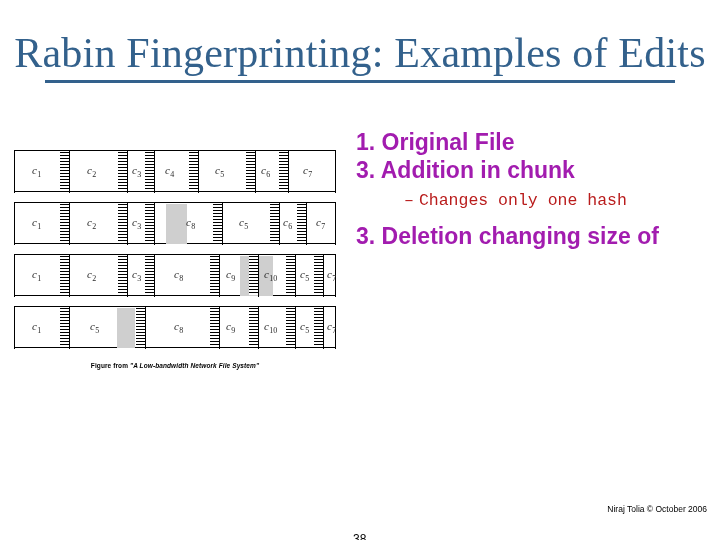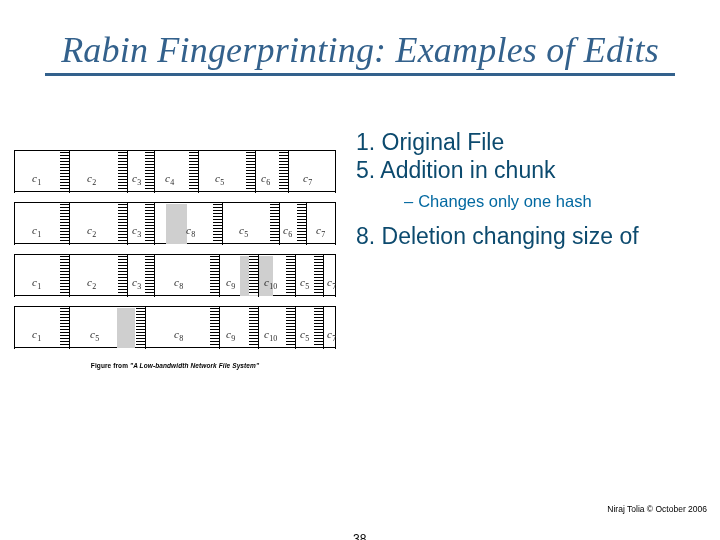--- a/index.html
+++ b/index.html
@@ -18,26 +18,25 @@
   
   #slide-title-block {
     position: absolute;
     left: 0;
     top: 30px;
     width: 720px;
     text-align: center;
   }
   #slide-title {
     font-family: "Liberation Serif", serif;
-    font-size: 36px;
+    font-size: 42px;
     color: #33618c;
     letter-spacing: 0.2px;
     line-height: 1.12;
     white-space: nowrap;
-    font-style: italic;
   }
   #title-rule {
     margin: 3px auto 0 auto;
     width: 630px;
     height: 3px;
     background: #33618c;
   }
 
   
   #figure-area {
@@ -97,21 +96,20 @@
     background: #cfcfcf;
   }
   .chunk-label {
     position: absolute;
     font-family: "Liberation Serif", serif;
     font-style: italic;
     font-size: 11px;
     color: #2b2b2b;
     white-space: nowrap;
     top: 13px;
-    margin-top: 8px;
   }
   .chunk-label sub {
     font-size: 8px;
     font-style: normal;
     vertical-align: baseline;
     position: relative;
     top: 3px;
     left: 0.4px;
   }
 
@@ -134,37 +132,39 @@
 
   
   #bullet-list {
     position: absolute;
     left: 356px;
     top: 128px;
     width: 364px;
   }
   .bullet-l1 {
     font-size: 23px;
-    color: #0c4a6e;
+    color: #a21caf;
     line-height: 1.22;
     margin: 0 0 0 0;
     white-space: nowrap;
+    font-weight: bold;
   }
   .bullet-l1 .cont {
     display: block;
     padding-left: 26px;
     white-space: nowrap;
   }
   .bullet-l2 {
     font-size: 16.5px;
-    color: #0369a1;
+    color: #b91c1c;
     line-height: 1.25;
     padding-left: 48px;
     margin: 7px 0 10px 0;
     white-space: nowrap;
+    font-family: Liberation Mono, monospace;
   }
   .sub-dash { margin-right: 5px; }
 
   
   #footer-page-number {
     position: absolute;
     left: 353px;
     top: 532px;
     font-size: 12px;
     color: #000;
@@ -302,20 +302,20 @@
     <span class="chunk-label" style="left:250px"><i>c</i><sub>10</sub></span>
     <span class="chunk-label" style="left:286px"><i>c</i><sub>5</sub></span>
     <span class="chunk-label" style="left:313px"><i>c</i><sub>7</sub></span>
   </div>
 
   <div id="figure-caption"><span class="cap-lead">Figure from </span><span>"A Low-bandwidth Network File System"</span></div>
 </div>
 
 <div id="bullet-list">
   <div class="bullet-l1">1. Original File</div>
-  <div class="bullet-l1">5. Addition in chunk</div>
+  <div class="bullet-l1">3. Addition in chunk</div>
   <div class="bullet-l2"><span class="sub-dash">–</span><span>Changes only one hash</span></div>
   <div class="bullet-l1"></div>
-  <div class="bullet-l1"><span>8. Deletion changing size of</span></div>
+  <div class="bullet-l1"><span>3. Deletion changing size of</span></div>
 </div>
 
 <div id="footer-page-number">38</div>
 <div id="footer-credit">Niraj Tolia © October 2006</div>
 
 </body></html>

